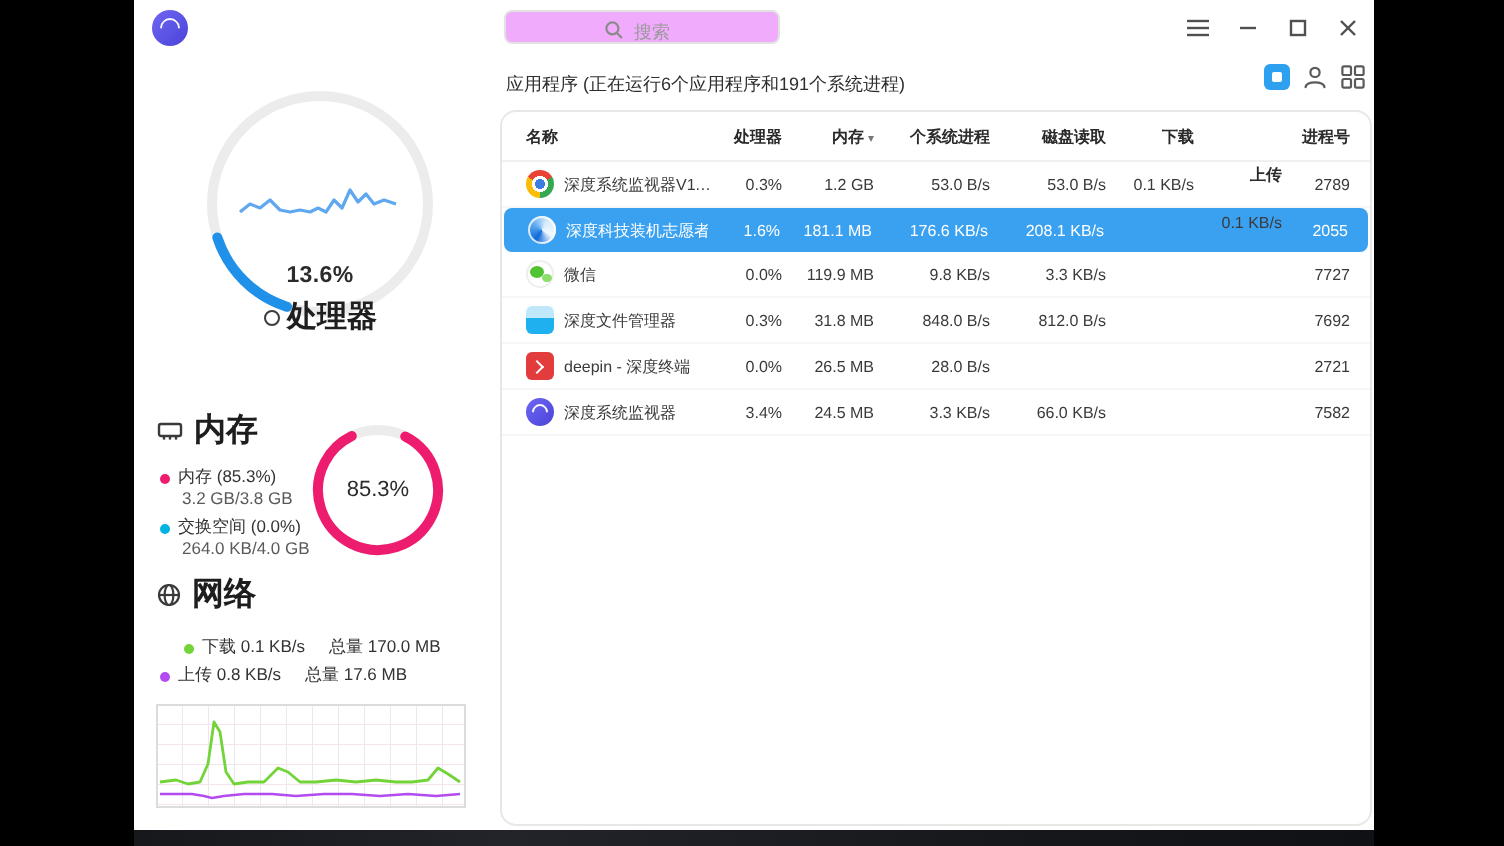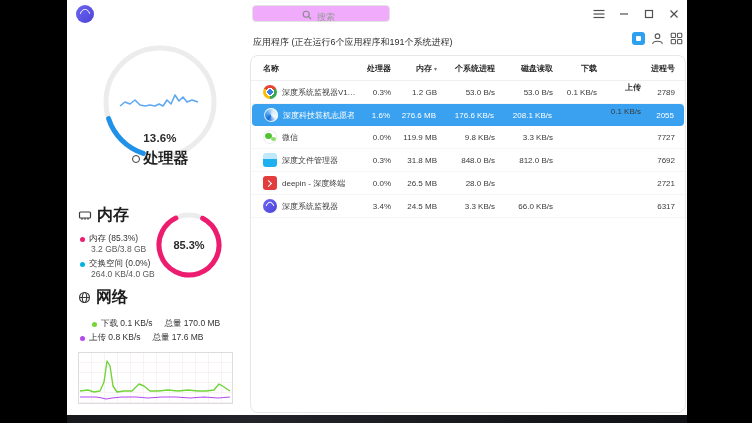--- a/index.html
+++ b/index.html
@@ -43,21 +43,21 @@
   .dot{width:5px;height:5px;border-radius:50%;display:inline-block;flex:none;}
   .dot-pink{background:#ee1c6e;} .dot-cyan{background:#00b3e3;}
   .dot-green{background:#72d438;} .dot-purple{background:#b44bf0;}
   .mem-l1{left:13px;top:233px;} .mem-d1{left:24px;top:244px;}
   .mem-l2{left:13px;top:258px;} .mem-d2{left:24px;top:269px;}
   .net-l1{left:13px;top:318px;padding-left:12px;} .net-l2{left:13px;top:332px;}
   .legend-total{margin-left:8px;}
 
   .mem-ring{position:absolute;left:85px;top:208px;width:74px;height:74px;}
   .mem-ring-text{position:absolute;left:0;top:31px;width:74px;text-align:center;
-                 font-size:11px;font-weight:bold;color:#2b2b2b;}
+                 font-size:11px;font-weight:normal;color:#2b2b2b;}
   .net-chart{position:absolute;left:11px;top:352px;width:155px;height:52px;}
 
   
   .summary{position:absolute;left:186px;top:36px;font-size:9px;color:#2f2f2f;}
   .view-toggles{position:absolute;right:4px;top:32px;display:flex;align-items:center;gap:6px;}
   .vt{width:13px;height:13px;display:flex;align-items:center;justify-content:center;}
 
   .panel{position:absolute;left:183px;top:55px;width:436px;height:358px;background:#fff;
          border:1px solid #e7e7e7;border-radius:8px;box-sizing:border-box;overflow:hidden;}
   .thead{display:flex;align-items:center;height:24px;padding:0 10px 0 12px;
@@ -266,21 +266,21 @@
     <div class="cell col-up c-up">0.1 KB/s</div>
     <div class="cell col-pid c-pid">2789</div>
   </div>
 
   <div class="trow selected">
     <div class="cell col-name">
       <span class="app-icon icon-browser"></span>
       <span class="nm">深度科技装机志愿者</span>
     </div>
     <div class="cell col-cpu c-cpu">1.6%</div>
-    <div class="cell col-mem c-mem">276.6 MB</div>
+    <div class="cell col-mem c-mem">181.1 MB</div>
     <div class="cell col-write c-write">176.6 KB/s</div>
     <div class="cell col-read c-read">208.1 KB/s</div>
     <div class="cell col-down c-down"></div>
     <div class="cell col-up c-up"></div>
     <div class="cell col-pid c-pid">2055</div>
   </div>
 
   <div class="trow">
     <div class="cell col-name">
       <span class="app-icon icon-wechat"></span>
@@ -327,20 +327,20 @@
     <div class="cell col-name">
       <span class="app-icon icon-sysmonitor"></span>
       <span class="nm">深度系统监视器</span>
     </div>
     <div class="cell col-cpu c-cpu">3.4%</div>
     <div class="cell col-mem c-mem">24.5 MB</div>
     <div class="cell col-write c-write">3.3 KB/s</div>
     <div class="cell col-read c-read">66.0 KB/s</div>
     <div class="cell col-down c-down"></div>
     <div class="cell col-up c-up"></div>
-    <div class="cell col-pid c-pid">6317</div>
+    <div class="cell col-pid c-pid">7582</div>
   </div>
 </div>
     </div>
 
   </div>
   <div class="desktop-strip"></div>
 </div>
 
 </body></html>

